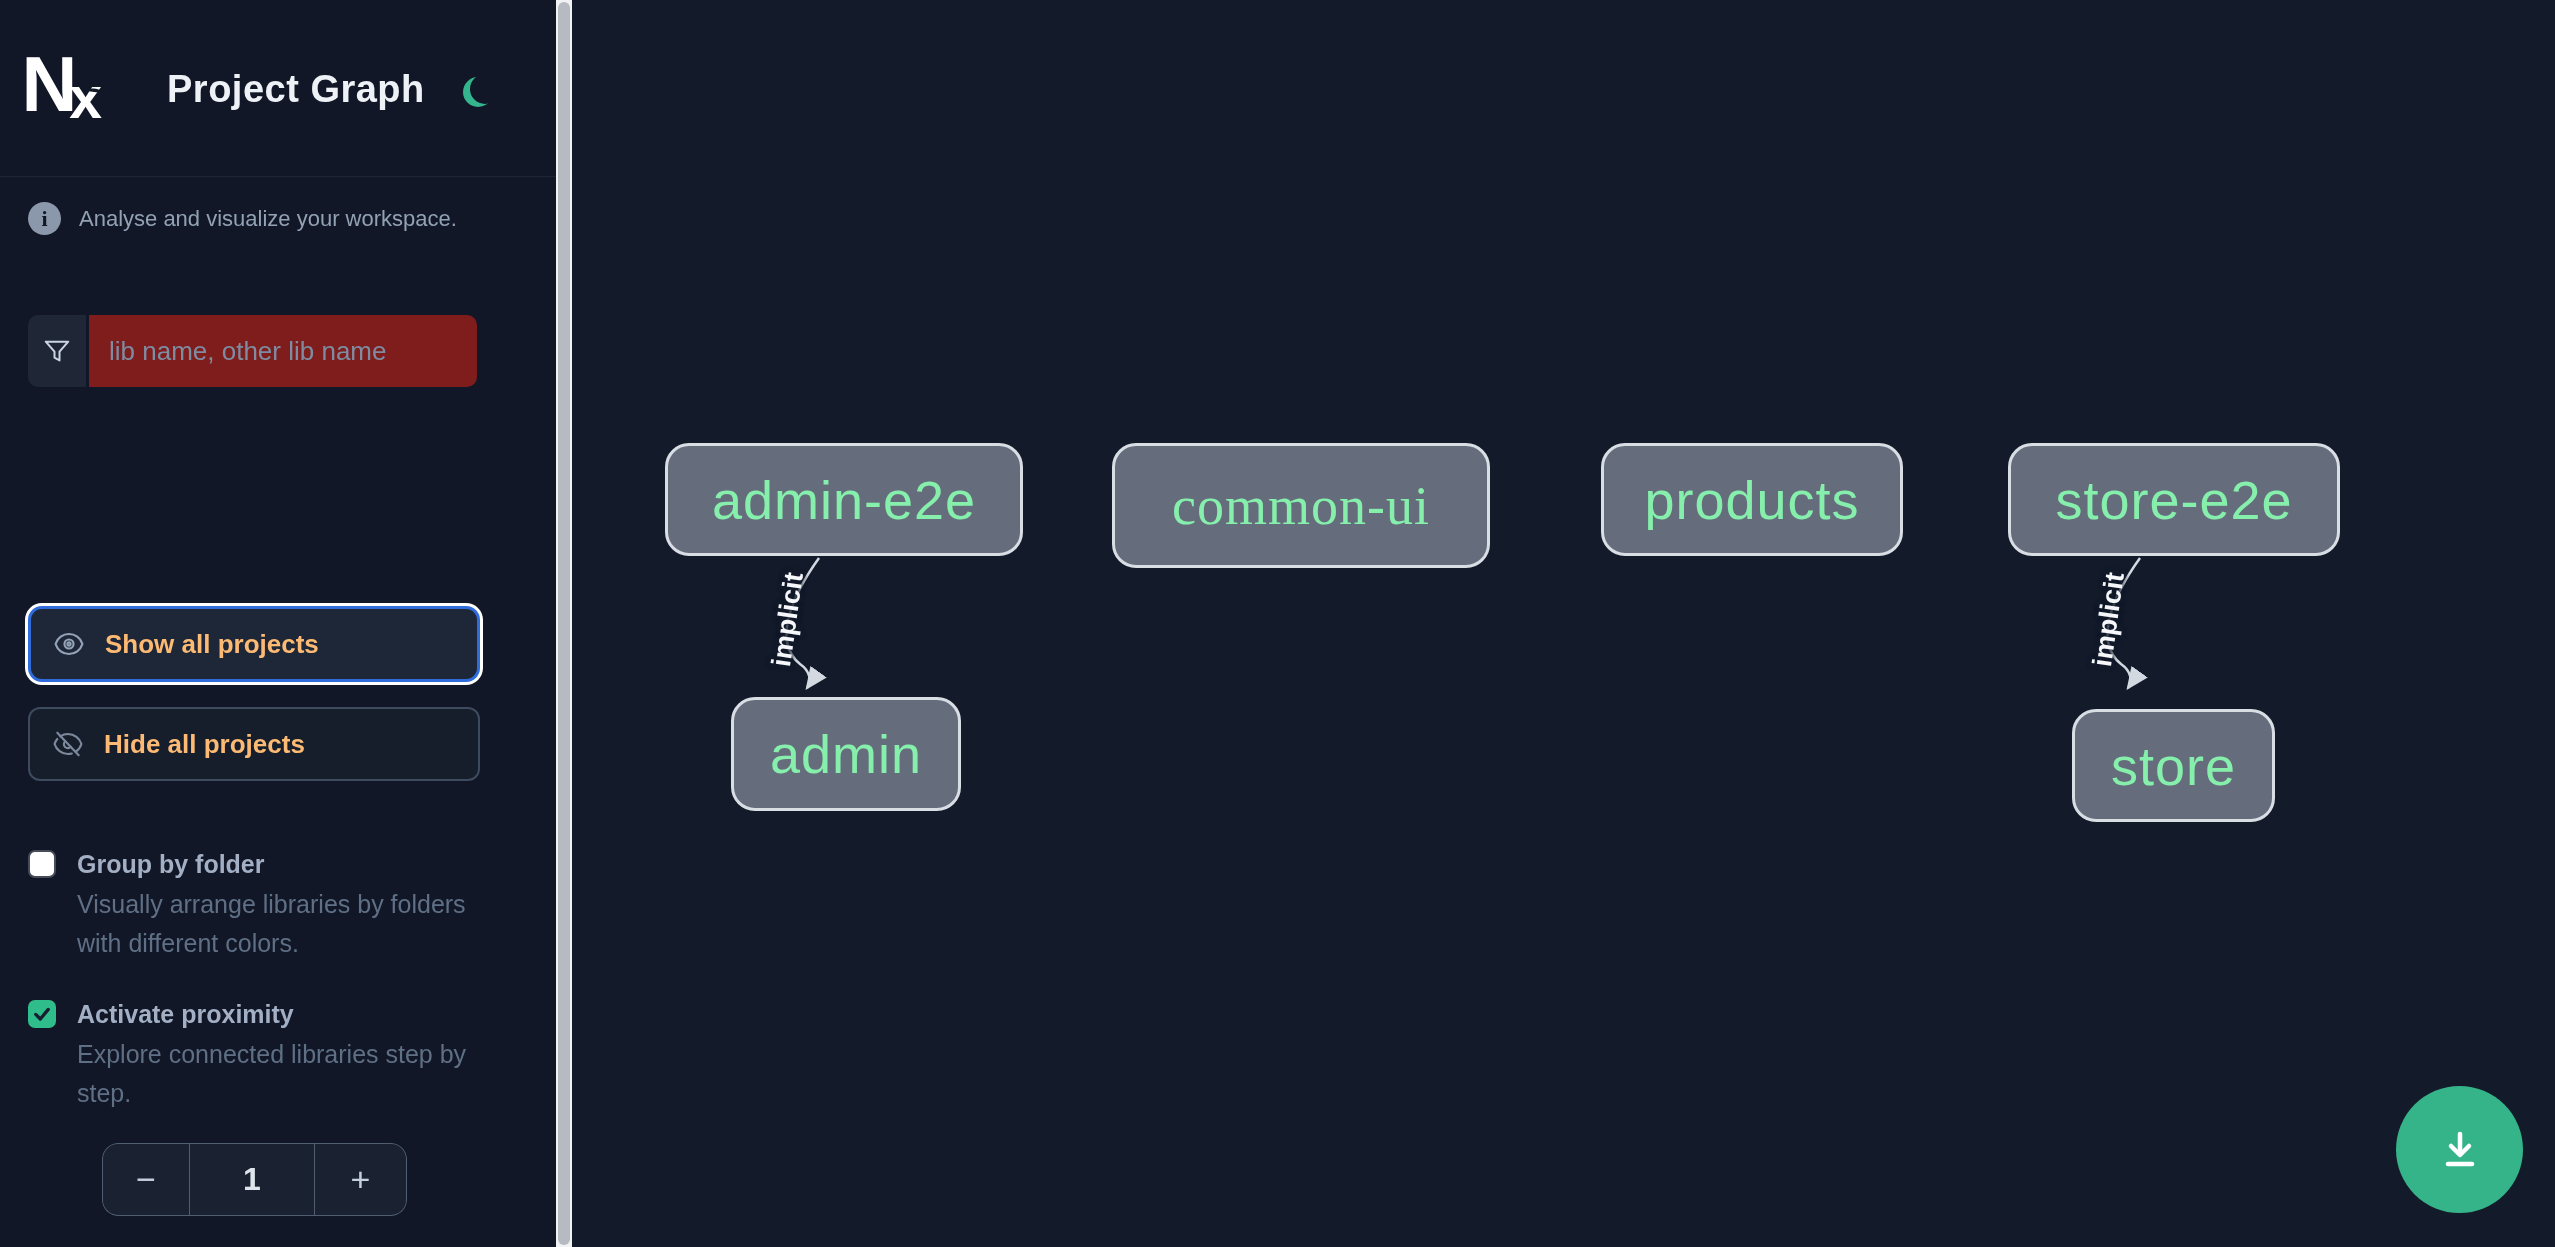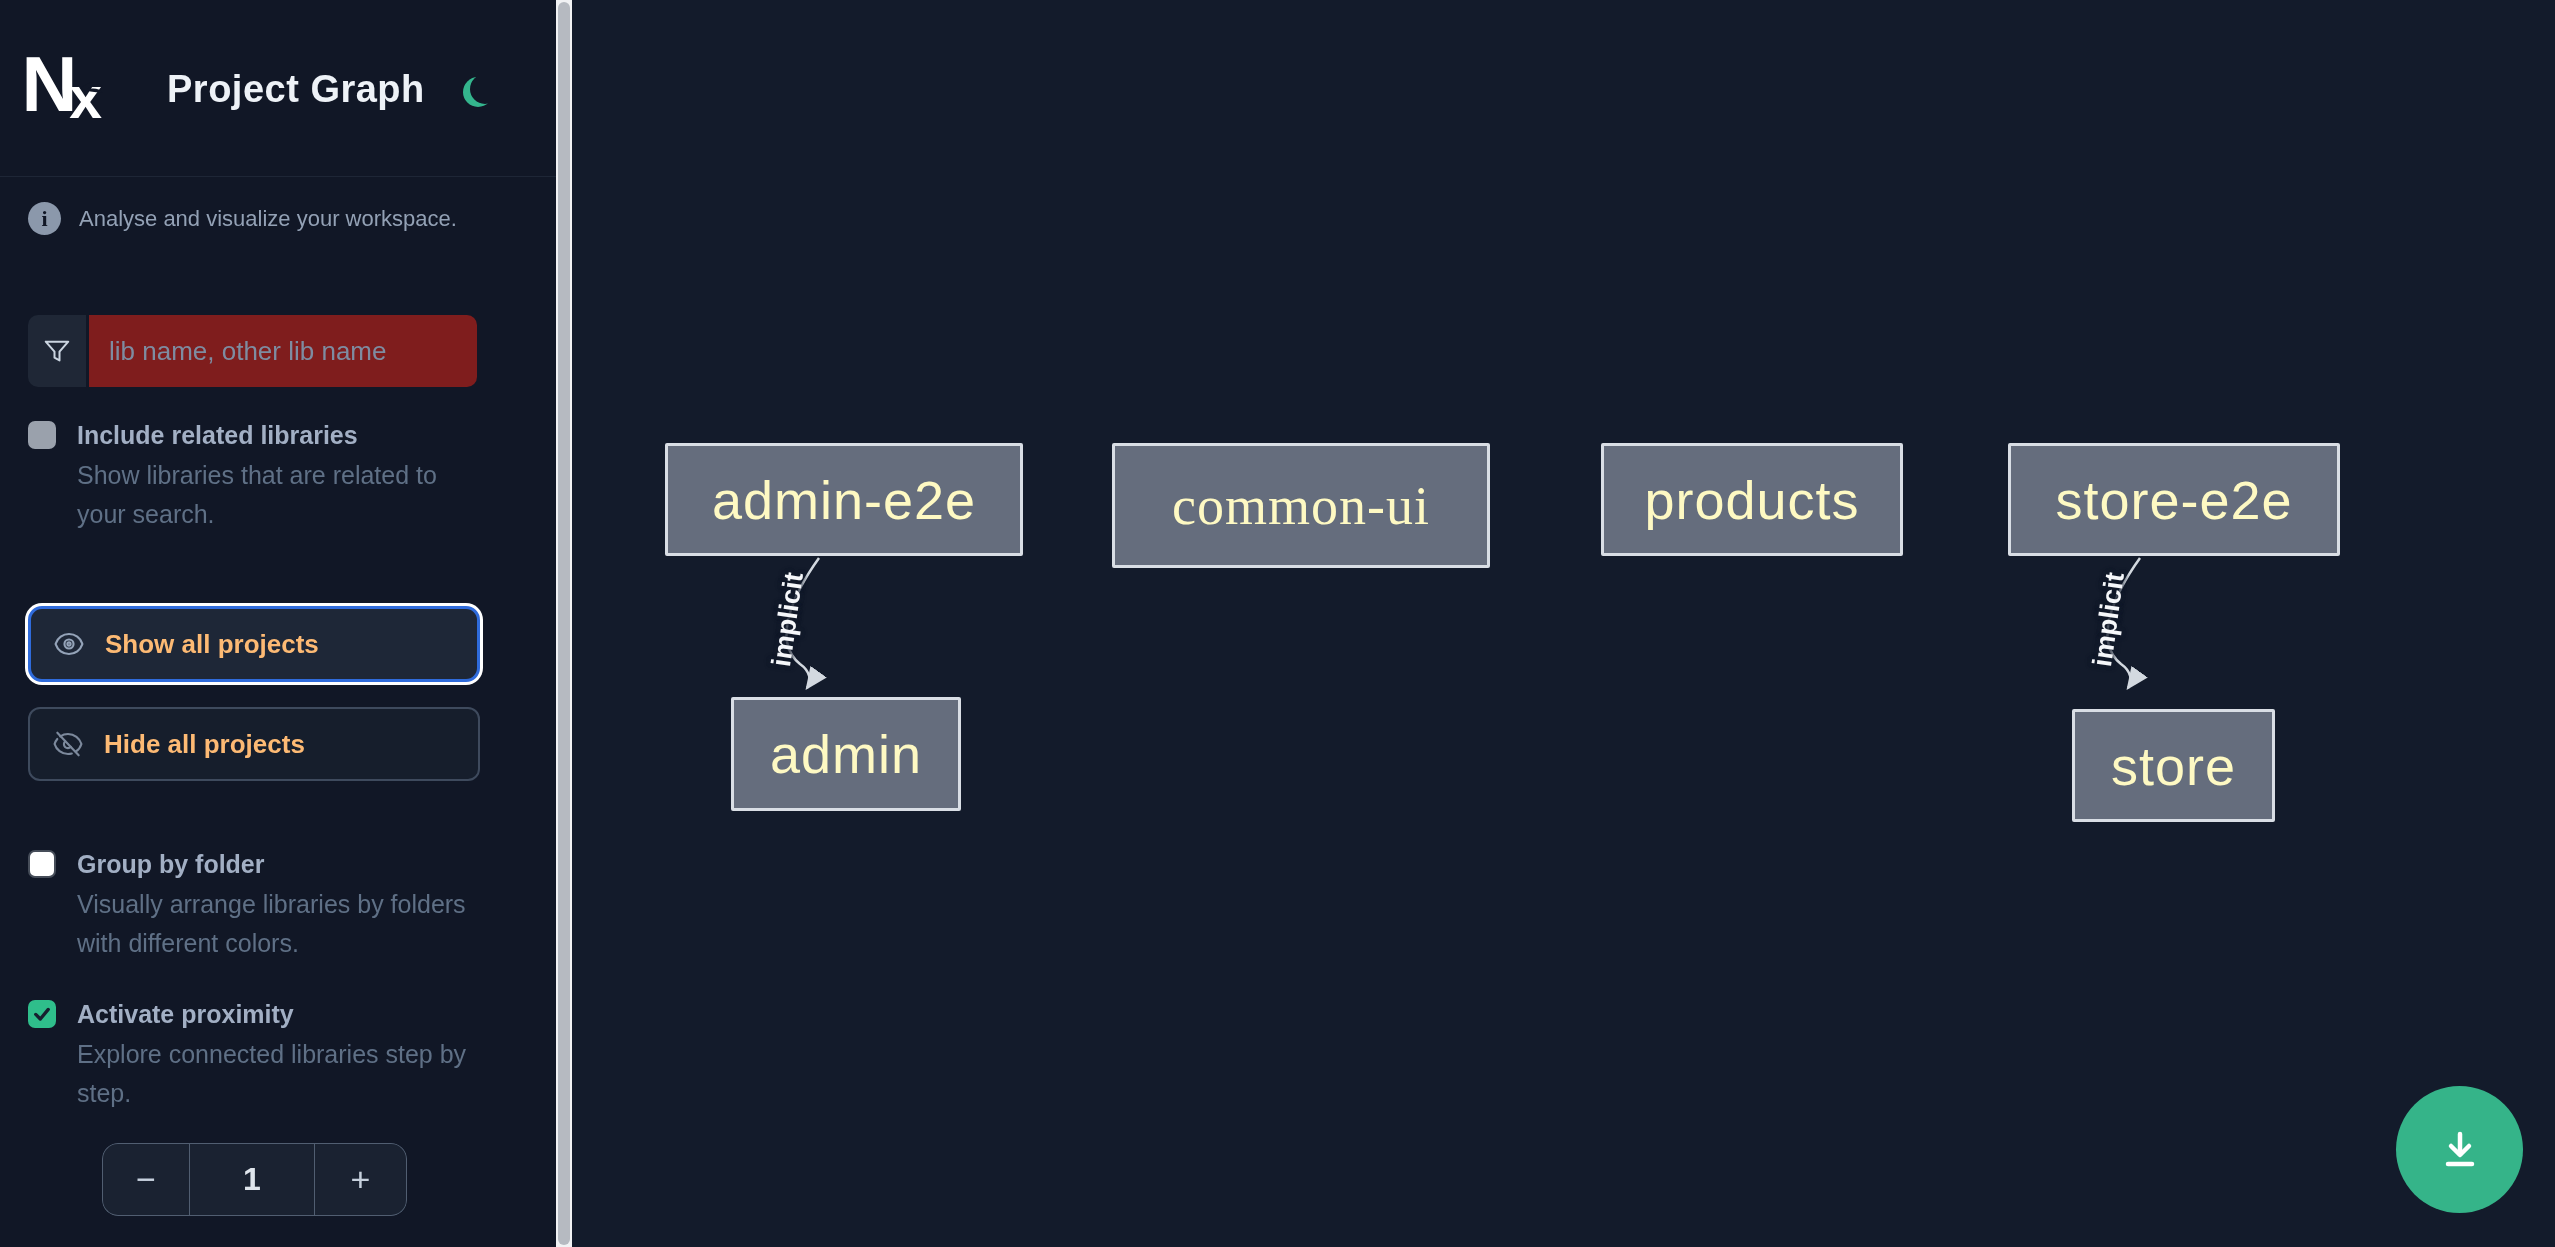--- a/index.html
+++ b/index.html
@@ -84,23 +84,23 @@
 
   
   .scroll-track { position:absolute; left:556px; top:0; width:16px; height:1247px; background:#f1f2f4; }
   .scroll-thumb { position:absolute; left:558px; top:2px; width:12px; height:1243px; background:#b6bac1; border-radius:7px; }
 
   
   .canvas { position:absolute; left:572px; top:0; width:1983px; height:1247px; background:#131b2b; }
   .edge-layer { position:absolute; left:0; top:0; width:2555px; height:1247px; pointer-events:none; }
 
   .node {
-    position:absolute; background:#656d7d; border:3px solid #d9dee5; border-radius:2px;
-    display:flex; align-items:center; justify-content:center;
-    color:#fef9c3; font-size:54px; letter-spacing:1px; cursor:pointer;
+    position:absolute; background:#656d7d; border:3px solid #d9dee5; border-radius:24px;
+    display:flex; align-items:center; justify-content:center;
+    color:#86efac; font-size:54px; letter-spacing:1px; cursor:pointer;
   }
   .node-admin-e2e { left:665px; top:443px; width:358px; height:113px; }
   .node-common-ui { left:1112px; top:443px; width:378px; height:125px;font-family:Liberation Serif, serif; }
   .node-products  { left:1601px; top:443px; width:302px; height:113px; }
   .node-store-e2e { left:2008px; top:443px; width:332px; height:113px; }
   .node-admin     { left:731px; top:697px; width:230px; height:114px;text-align:center; }
   .node-store     { left:2072px; top:709px; width:203px; height:113px; }
 
   .edge-label {
     position:absolute; width:160px; text-align:center;
@@ -141,27 +141,20 @@
 
   <div class="search-box">
     <span class="search-icon-cell">
       <svg width="30" height="30" viewBox="0 0 24 24" fill="none" stroke="#cbd5e1" stroke-width="1.6" stroke-linecap="round" stroke-linejoin="round">
         <path d="M3 4.5h18l-7 8v7l-4 -2.2v-4.8z"></path>
       </svg>
     </span>
     <input class="search-input" type="text" placeholder="lib name, other lib name" style="">
   </div>
 
-  <div class="opt-block" style="top:420px;">
-    <span class="checkbox disabled"></span>
-    <span class="opt-text">
-      <span class="opt-label">Include related libraries</span>
-      <div class="opt-desc">Show libraries that are related to your search.</div>
-    </span>
-  </div>
 
   <button class="side-btn btn-show">
     <svg width="32" height="32" viewBox="0 0 24 24" fill="none" stroke="#94a3b8" stroke-width="1.6" stroke-linecap="round" stroke-linejoin="round">
       <path d="M2.04 12.32a1 1 0 0 1 0-.64C3.42 7.51 7.36 4.5 12 4.5s8.57 3.01 9.96 7.18a1 1 0 0 1 0 .64C20.58 16.49 16.64 19.5 12 19.5S3.43 16.49 2.04 12.32Z"></path>
       <circle cx="12" cy="12" r="3.4"></circle>
       <circle cx="12" cy="12" r="1.2"></circle>
     </svg>
     <span>Show all projects</span>
   </button>
 

